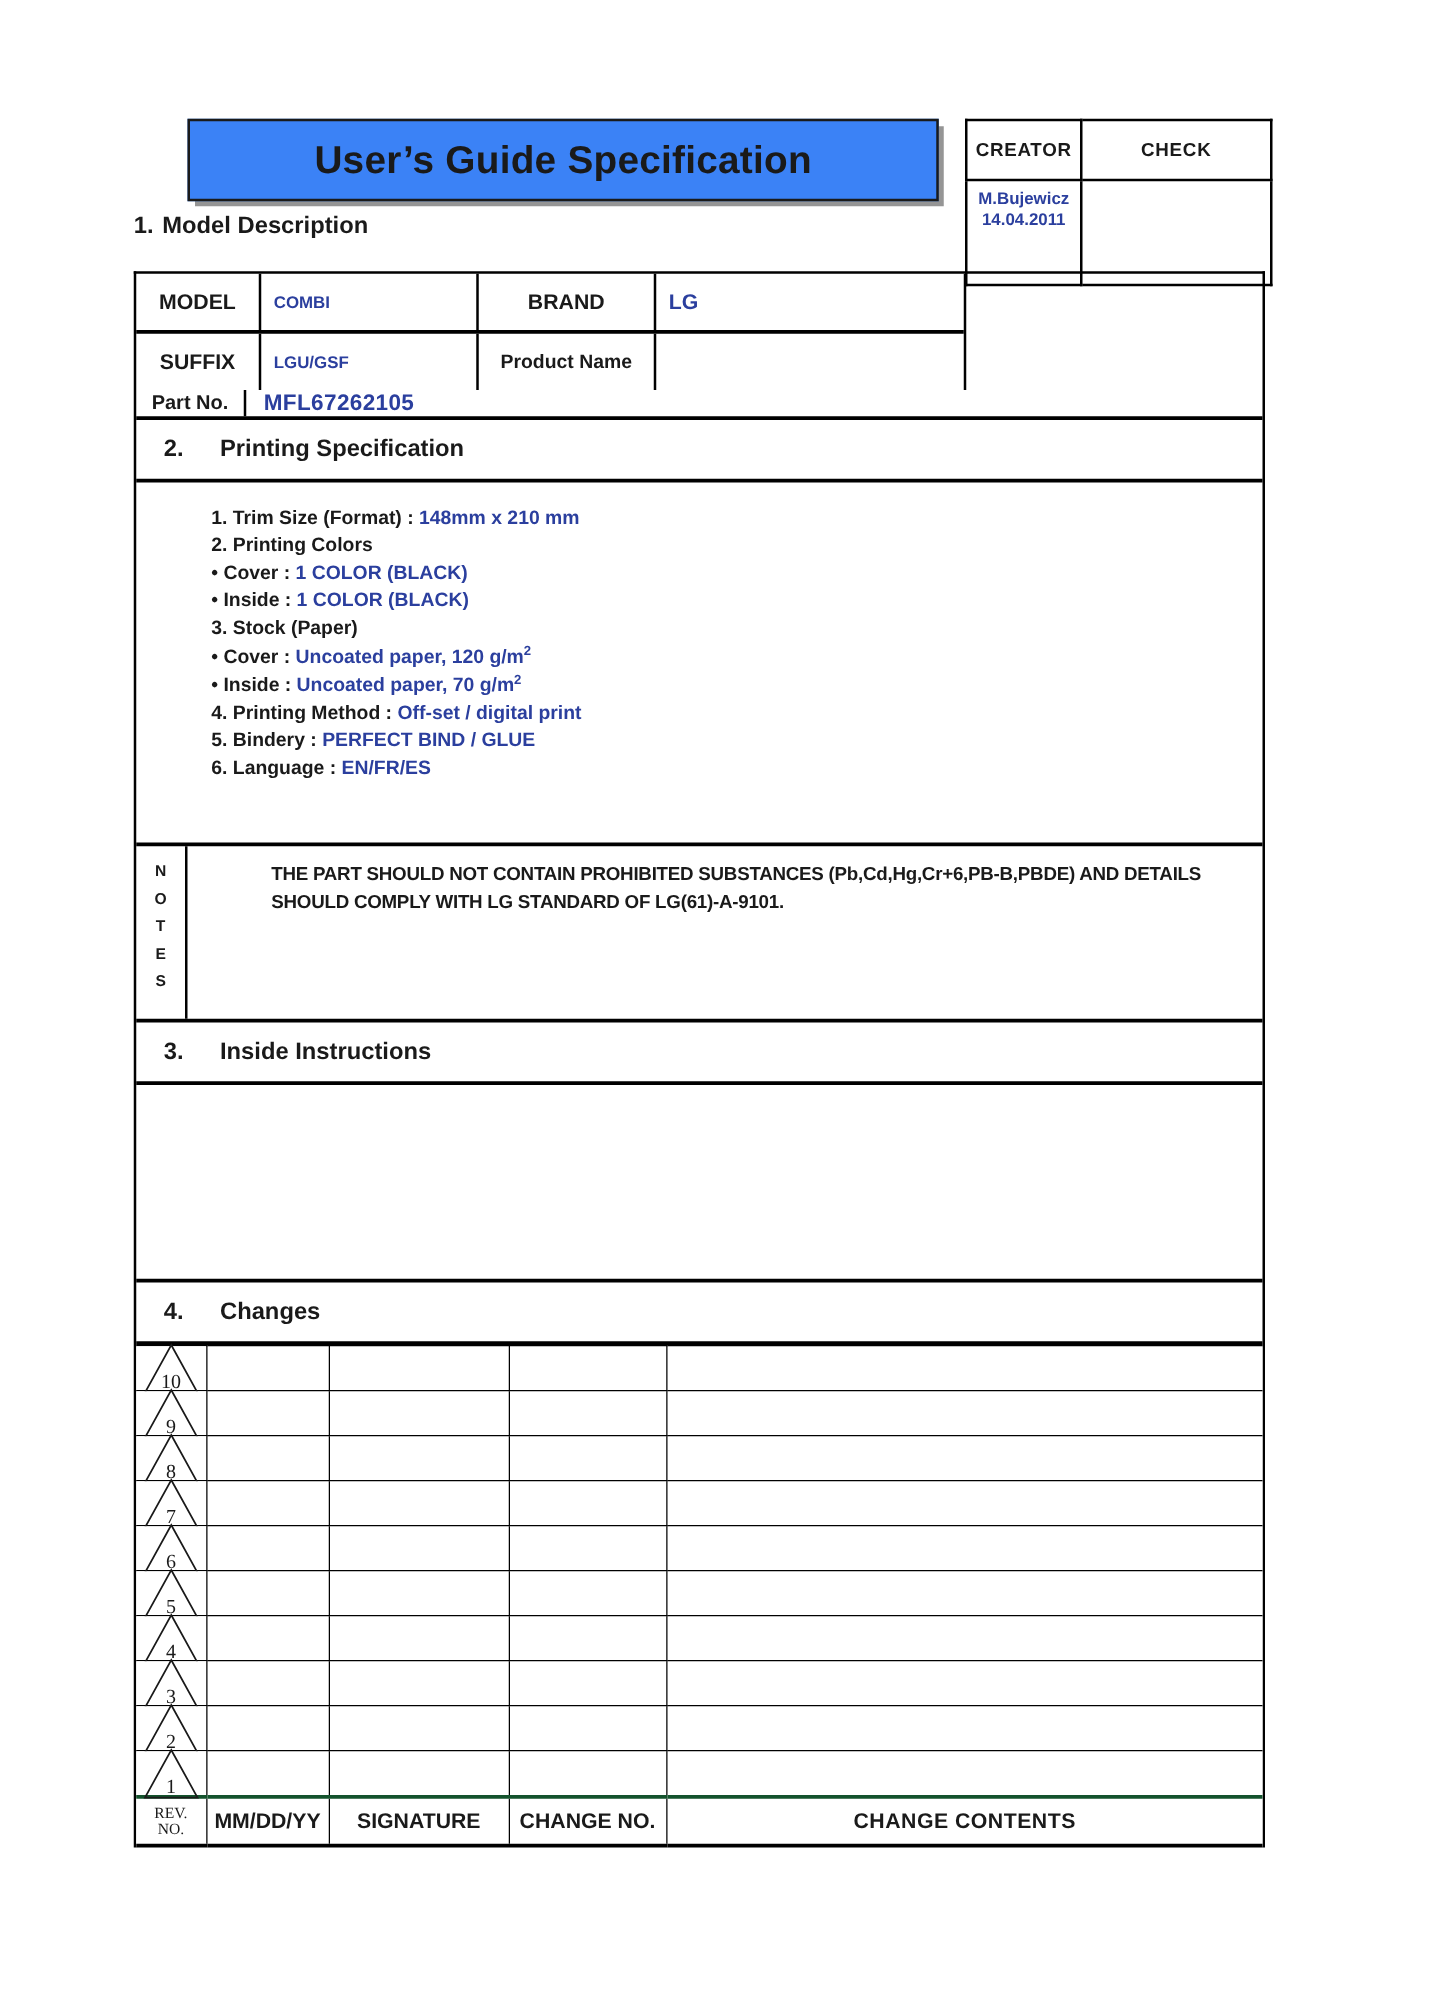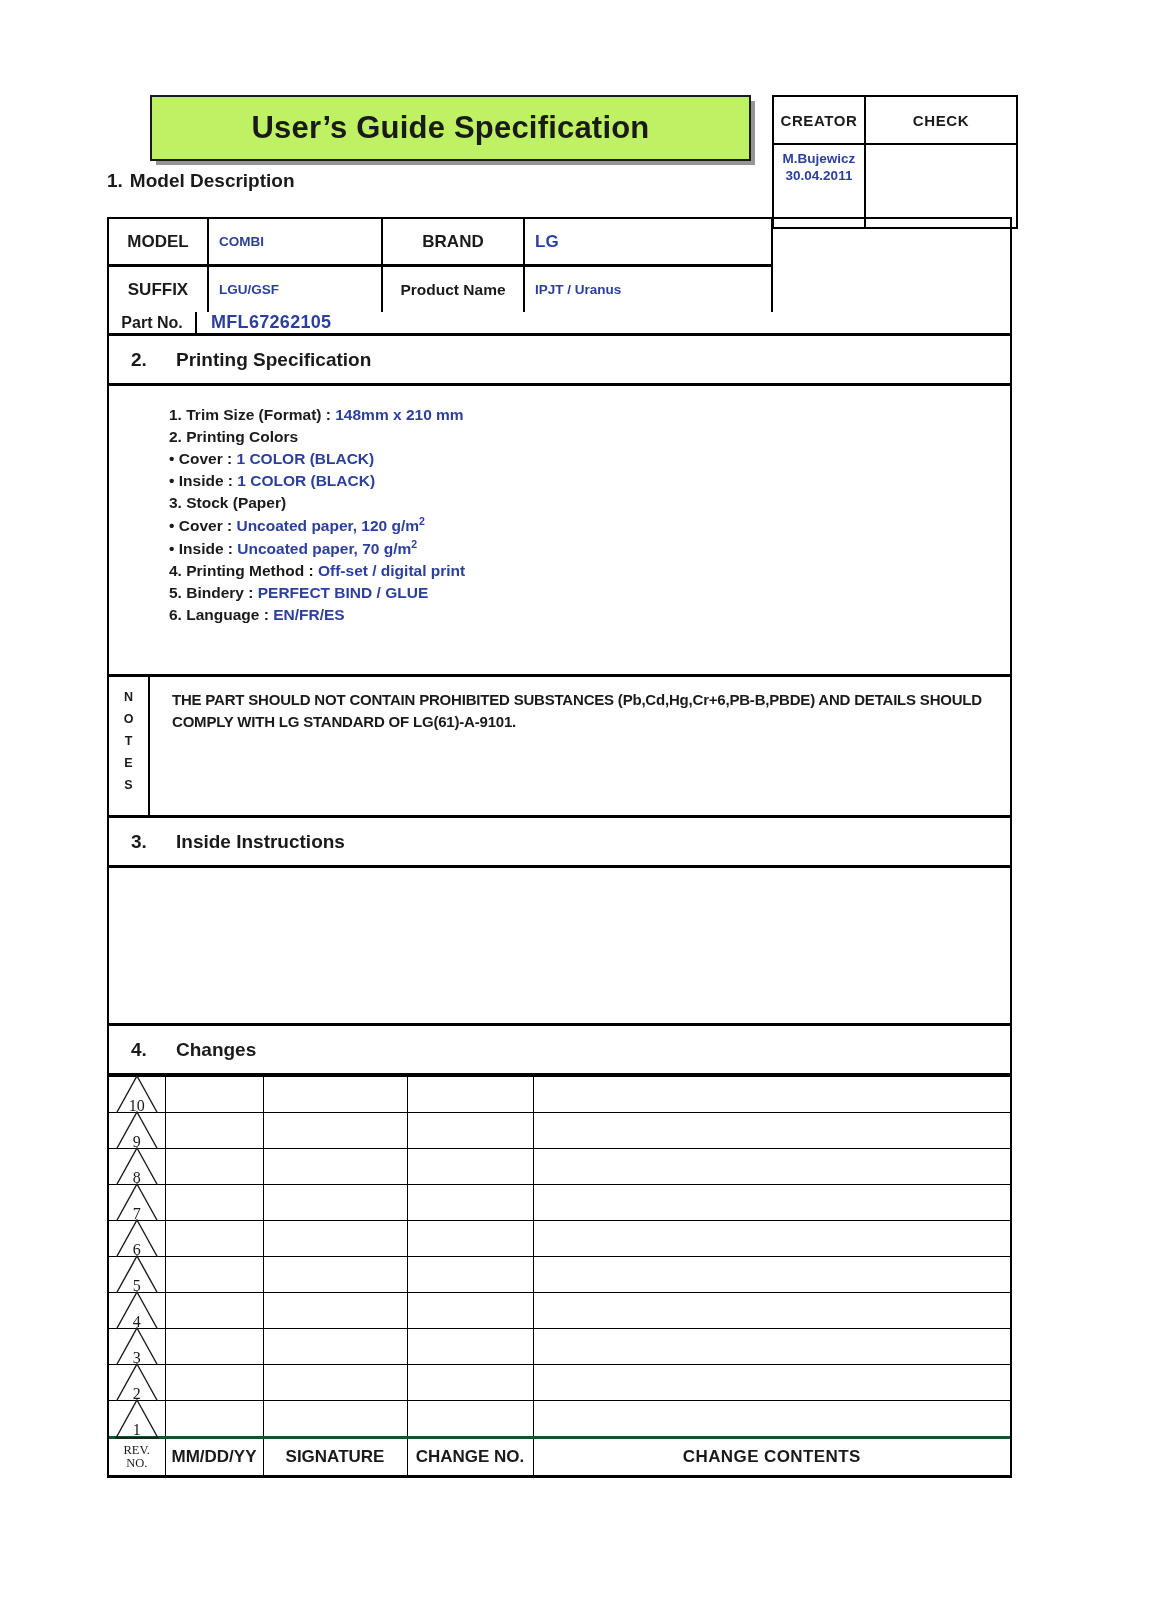--- a/index.html
+++ b/index.html
@@ -24,21 +24,21 @@
   }
 
   
   .title-banner {
     position: absolute;
     left: 150px;
     top: 95px;
     width: 597px;
     height: 62px;
     border: 2px solid #1a1a1a;
-    background: #bef264;
+    background: #3b82f6;
     box-shadow: 5px 5px 0 -1px rgba(130,130,130,0.85);
     display: flex;
     align-items: center;
     justify-content: center;
   }
   .title-banner .t {
     font-size: 31px;
     font-weight: bold;
     letter-spacing: 0.2px;
     color: #1a1a1a;
@@ -202,20 +202,21 @@
   }
   .notes-label span {
     font-size: 12.5px;
     font-weight: bold;
     line-height: 1.75;
   }
   .notes-body {
     flex: 1;
     padding: 12px 18px 0 22px;
     box-sizing: border-box;
+    margin-left: 45px;
   }
   .notes-body p {
     margin: 0;
     font-size: 15px;
     font-weight: bold;
     line-height: 1.45;
     letter-spacing: -0.2px;
   }
 
   
@@ -297,21 +298,21 @@
 
   <table class="hdr-table">
     <tbody>
         <tr>
       <td class="hdr-lbl c-creator">CREATOR</td>
       <td class="hdr-lbl c-check">CHECK</td>
     </tr>
     <tr>
       <td class="hdr-val">
         <div>M.Bujewicz</div>
-        <div>30.04.2011</div>
+        <div>14.04.2011</div>
       </td>
       <td class="hdr-val"></td>
     </tr>
   </tbody>
     </table>
 
   <div class="sec1">
     <span class="num">1.</span><span>Model Description</span>
   </div>
 
@@ -322,21 +323,20 @@
         <div class="model-row top">
           <div class="cellbox lbl-cell w-model">MODEL</div>
           <div class="cellbox val-cell w-mval">COMBI</div>
           <div class="cellbox lbl-cell w-brand">BRAND</div>
           <div class="cellbox val-cell val-lg w-bval last">LG</div>
         </div>
         <div class="model-row">
           <div class="cellbox lbl-cell w-suffix">SUFFIX</div>
           <div class="cellbox val-cell w-sval">LGU/GSF</div>
           <div class="cellbox lbl-cell w-pname">Product Name</div>
-          <div class="cellbox val-cell w-pval last">IPJT / Uranus</div>
         </div>
       </div>
       <div class="model-right">
         <div class="partno-lbl">Part No.</div>
         <div class="partno-val">MFL67262105</div>
       </div>
     </div>
 
     <div class="sec-bar">
       <span class="num">2.</span>

